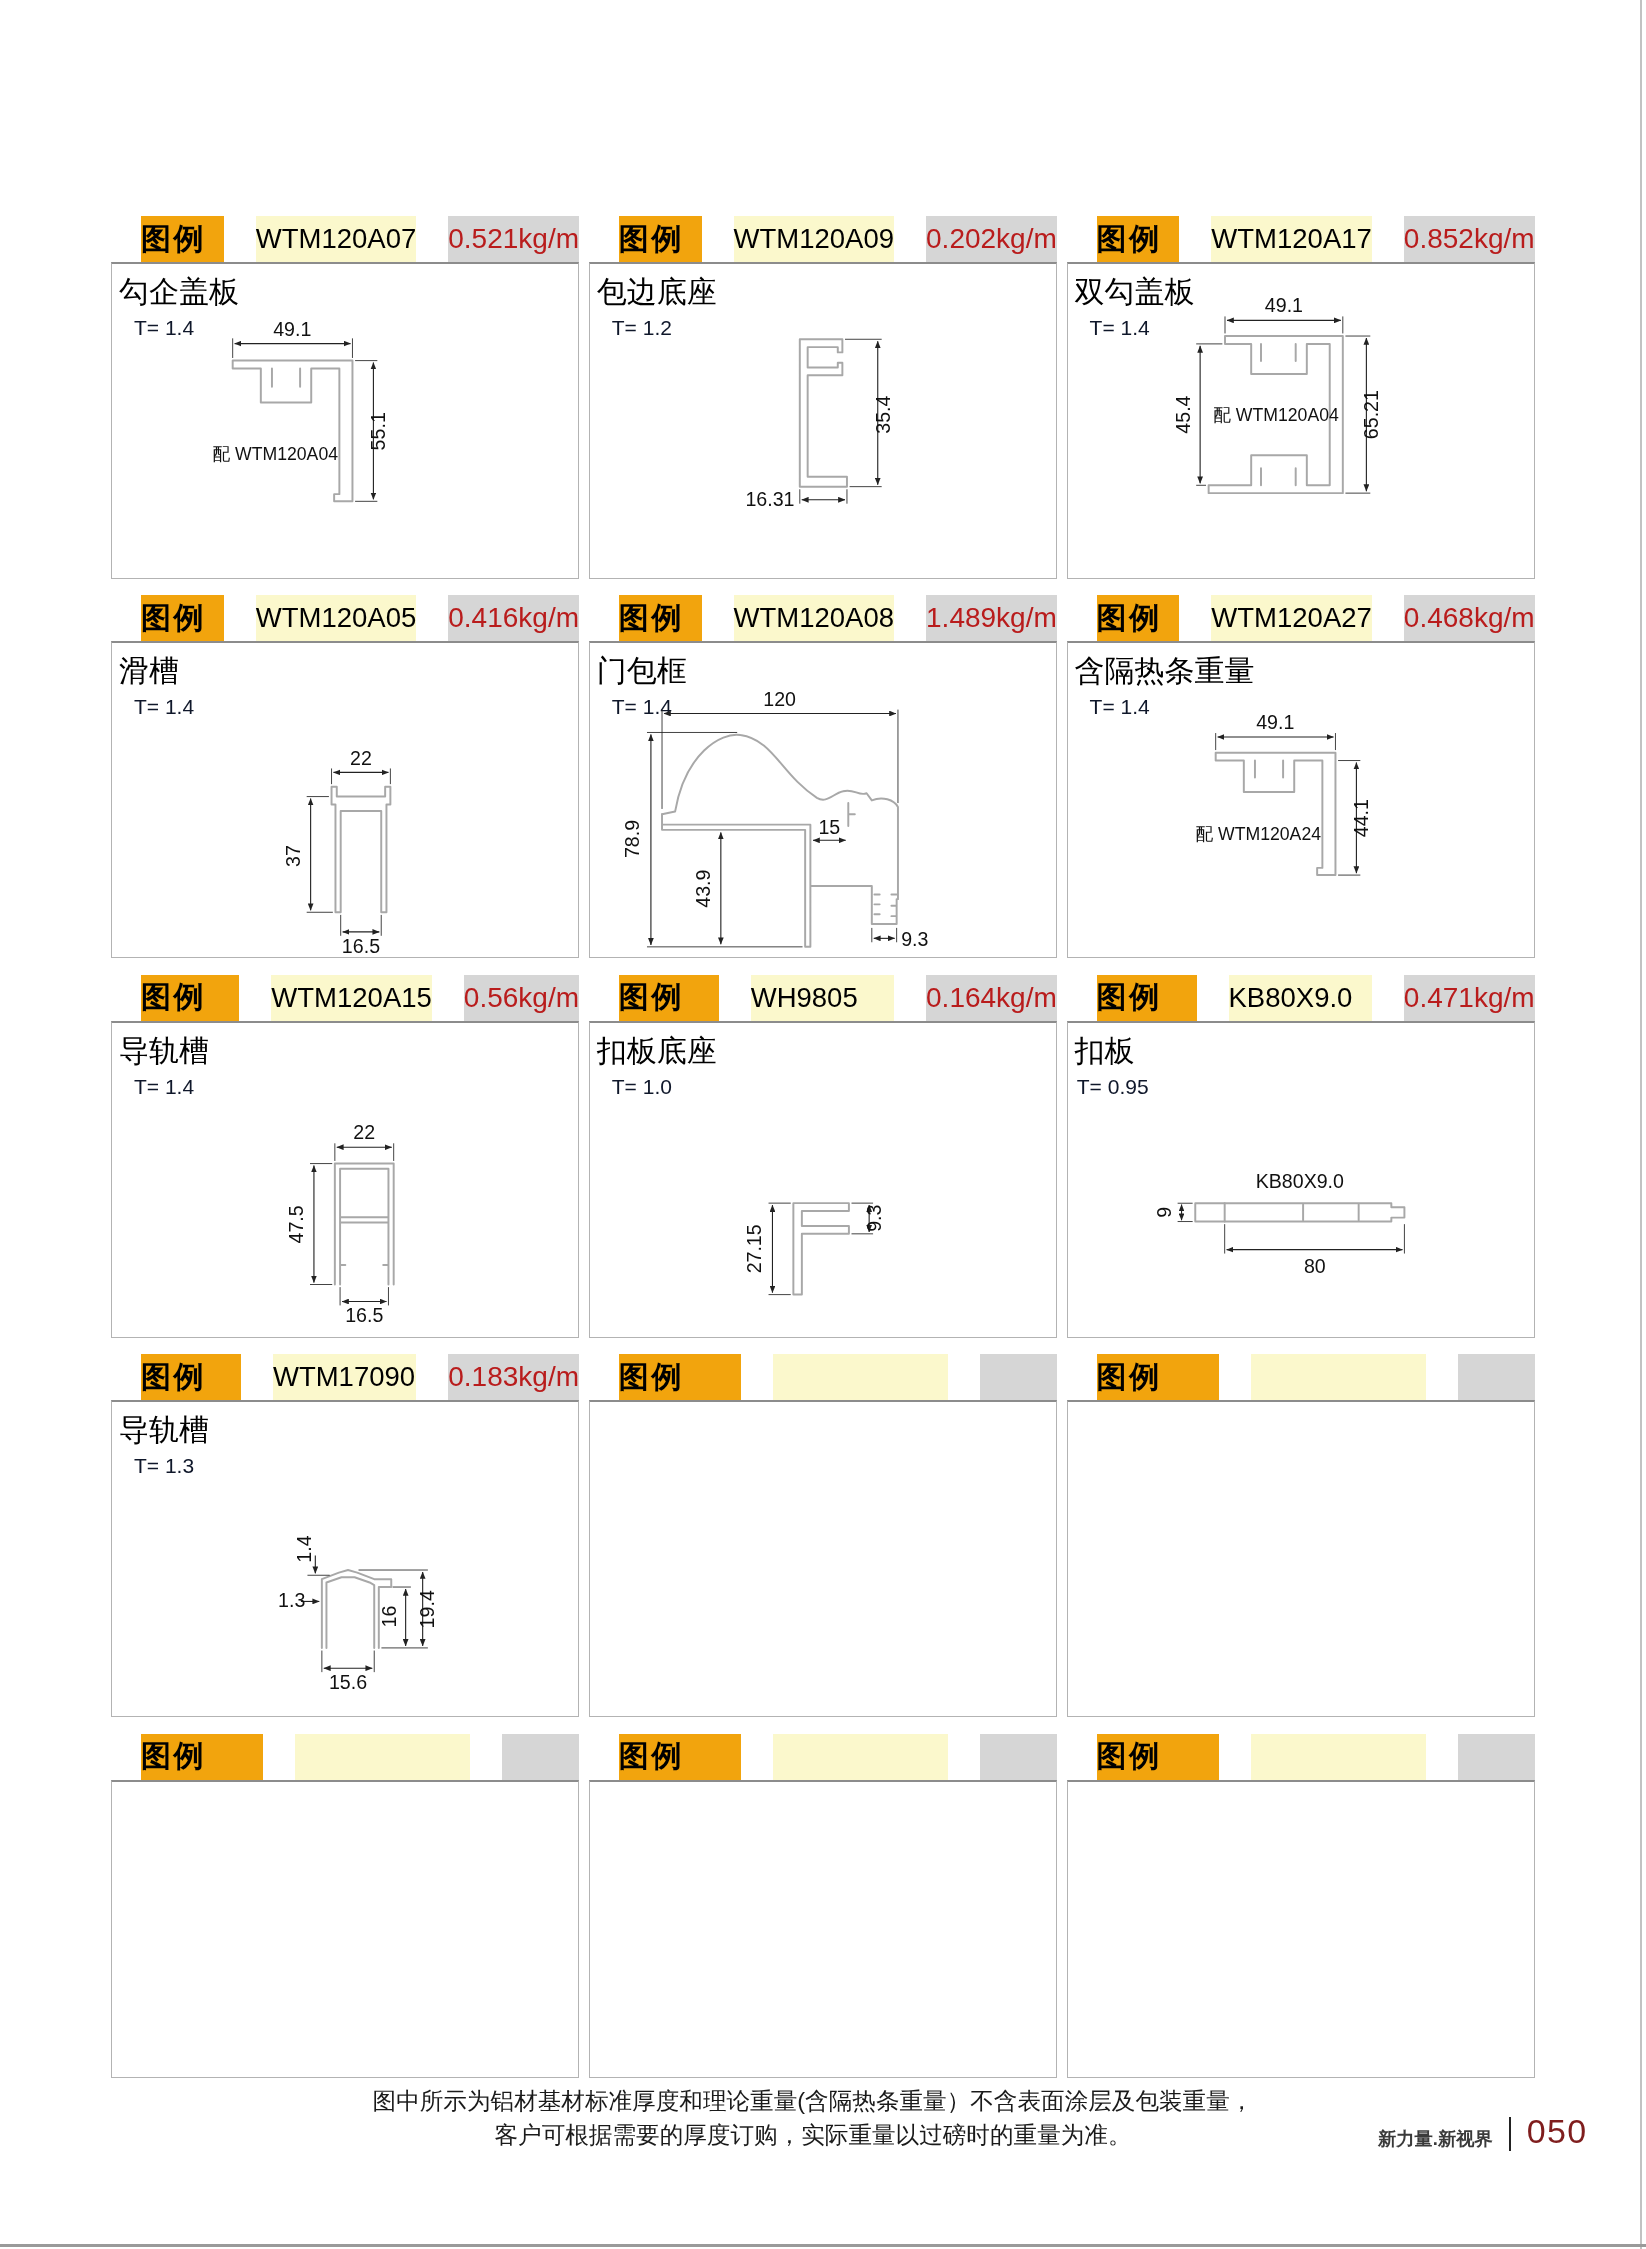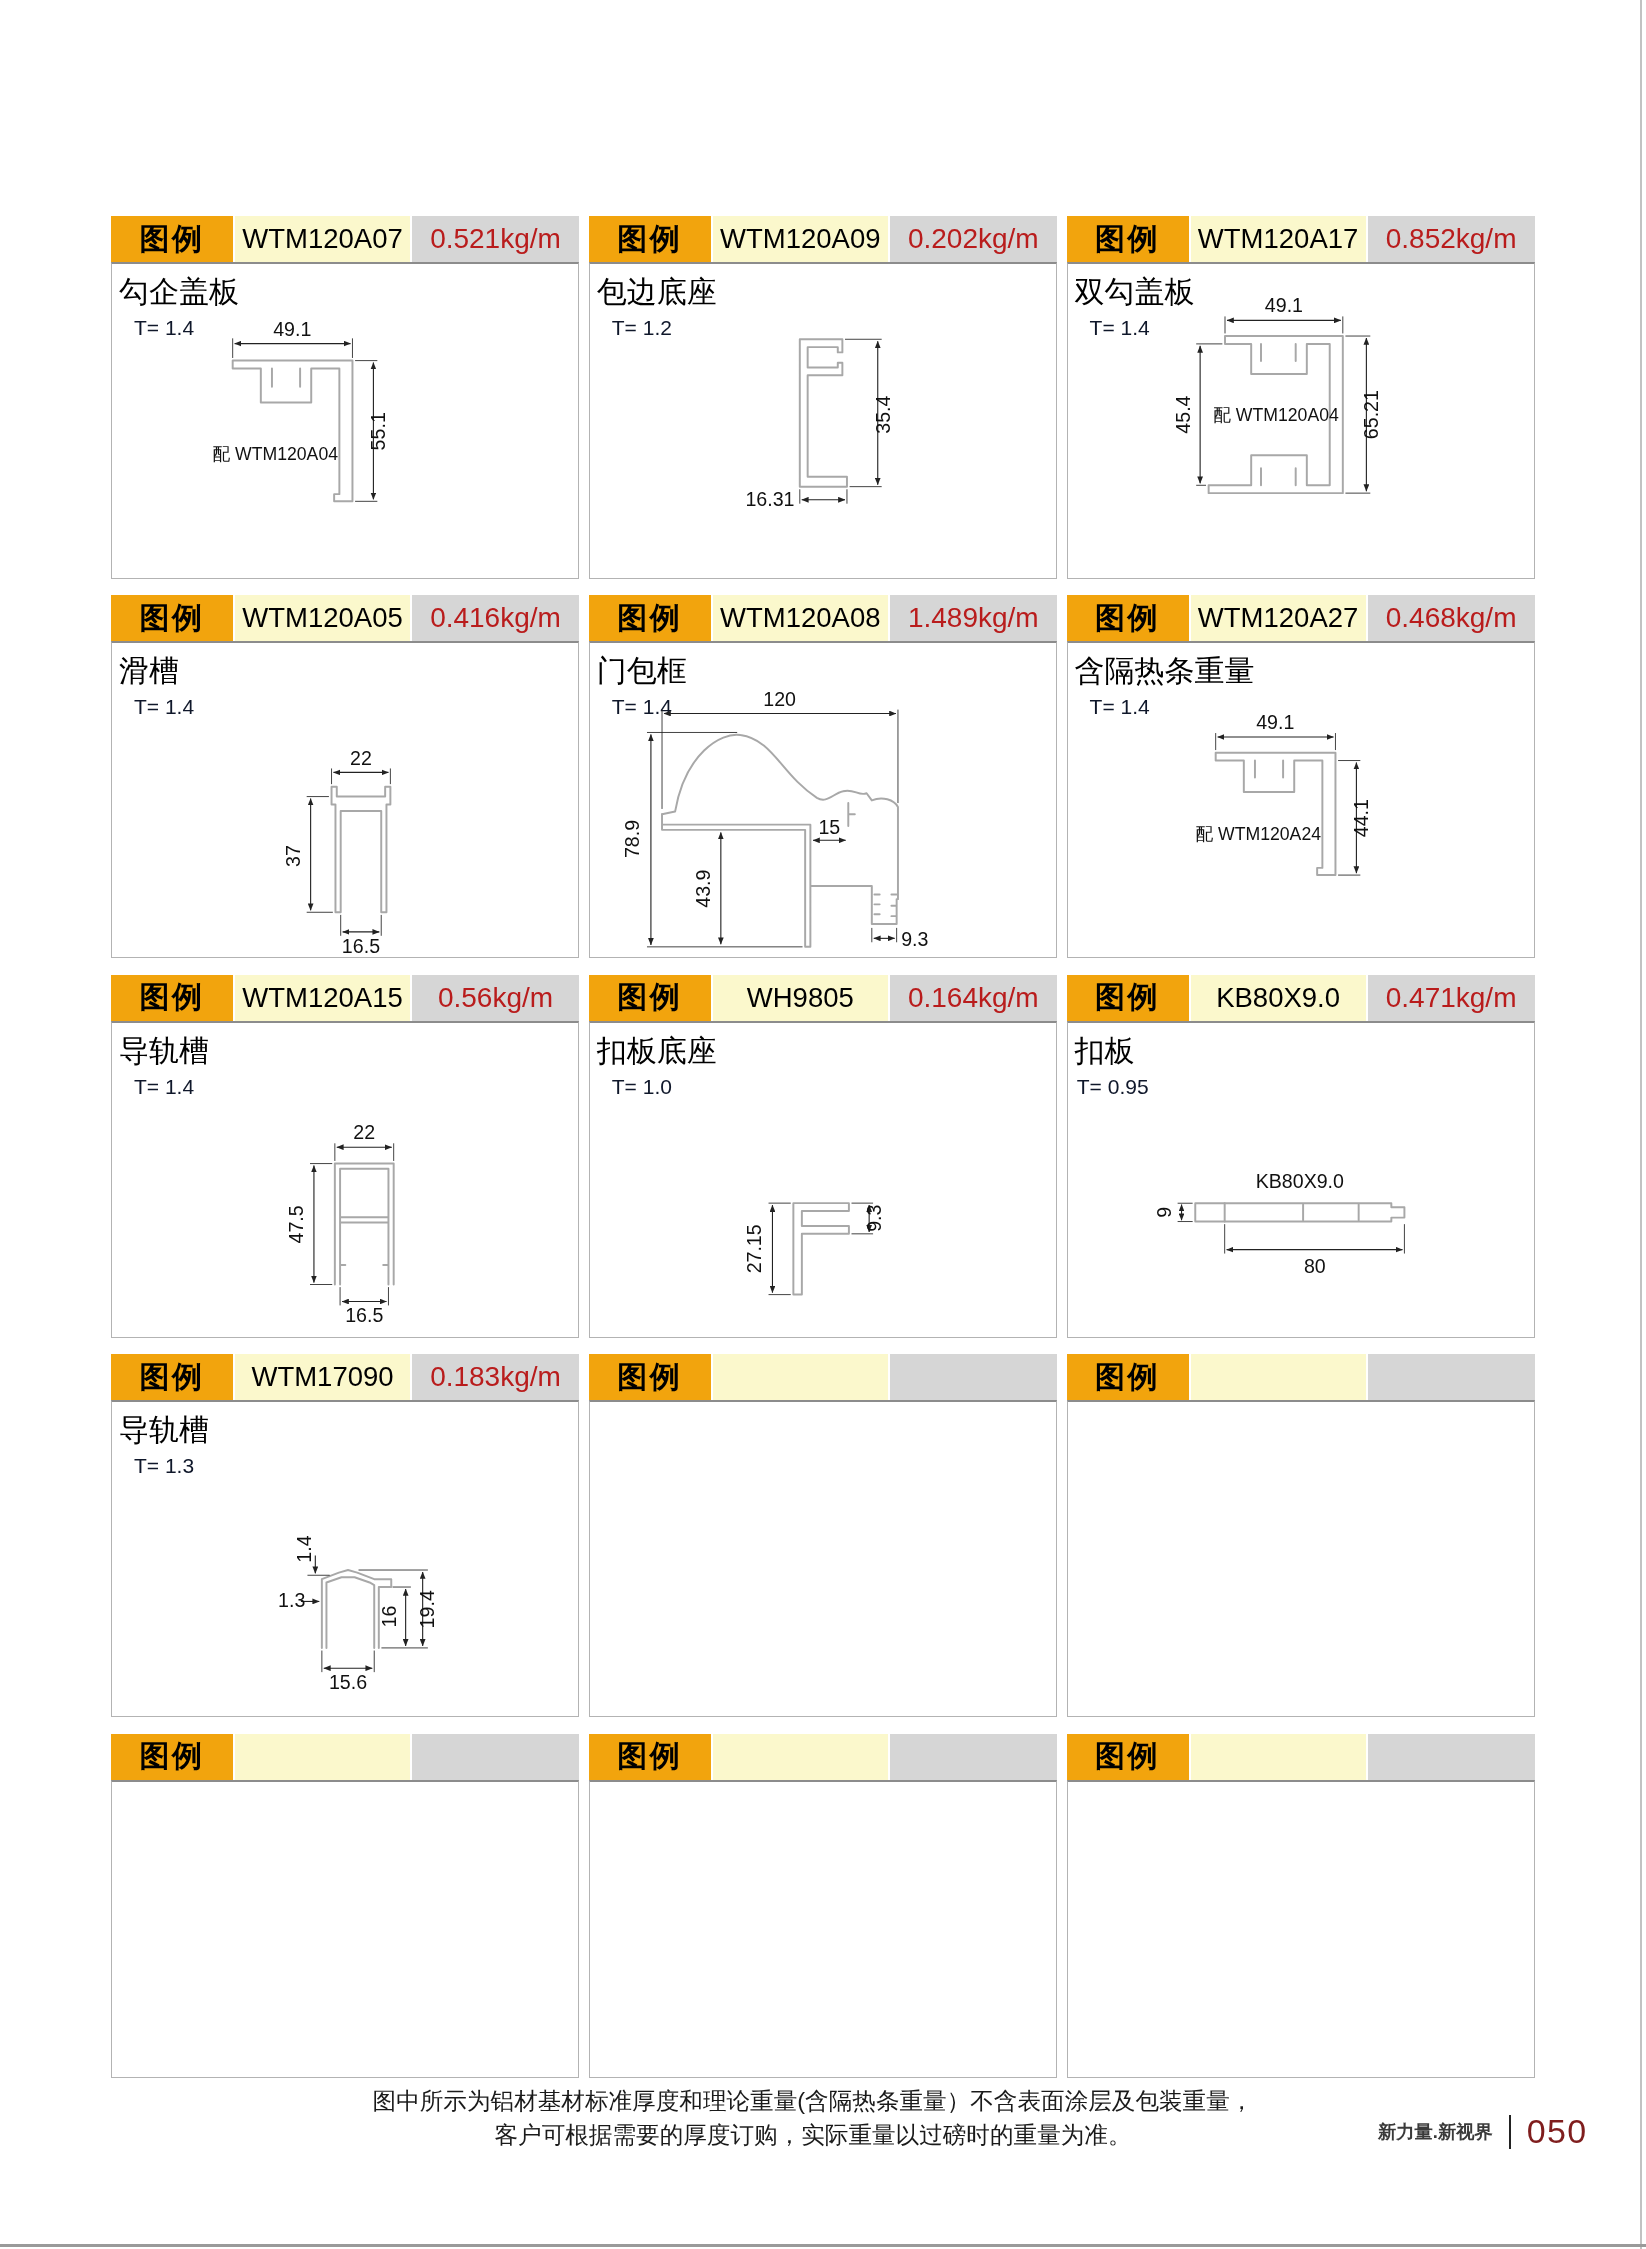--- a/index.html
+++ b/index.html
@@ -11,42 +11,42 @@
   .edge-right{position:absolute;left:1640px;top:0;width:2px;height:2250px;background:#c2c2c2;}
   .edge-bottom{position:absolute;left:0;top:2244px;width:1647px;height:2.6px;background:#9a9a9a;}
 
   .grid{
     position:absolute;left:111px;top:216px;width:1423px;
     display:grid;grid-template-columns:468px 468px 468px;
     column-gap:9.8px;row-gap:16.4px;
   }
   .cell{width:468px;}
   .hdr{display:flex;height:46px;gap:2px;background:#fff;}
-  .seg{height:46px;display:flex;align-items:center;justify-content:center;box-sizing:border-box;}
+  .seg{height:46px;display:flex;align-items:center;justify-content:flex-start;box-sizing:border-box;margin-left:30px;}
   .seg.legend{width:122px;background:#F2A40D;}
   .seg.legend span{font-size:30px;font-weight:bold;color:#000;letter-spacing:2.6px;}
   .seg.model{width:175px;background:#FBF8CC;font-size:27.5px;color:#000000;}
   .seg.weight{flex:1;background:#D6D6D6;font-size:28px;color:#b91c1c;}
   .body{
     position:relative;height:317px;background:#fff;box-sizing:border-box;
     border:1.3px solid #b3b3b3;border-top:2.6px solid #8c8c8c;
   }
   .short .body{height:298px;}
   .name{position:absolute;left:7px;top:7.9px;font-size:30px;color:#000;white-space:nowrap;}
   .thick{position:absolute;left:22px;top:52px;font-size:21px;color:#0f172a;white-space:nowrap;}
   .dwg{position:absolute;}
   svg text{font-size:30px;fill:#111;font-family:"Liberation Sans","DejaVu Sans",sans-serif;}
   svg text.note{font-size:27px;}
   svg .prof{fill:#ffffff;stroke:#a8a8a8;stroke-width:3;stroke-linejoin:round;}
   svg .pln{fill:none;stroke:#a8a8a8;stroke-width:3;stroke-linejoin:round;stroke-linecap:round;}
   svg .dim{stroke:#222;stroke-width:1.7;fill:none;}
   svg .ext{stroke:#222;stroke-width:1.3;fill:none;}
 
   .note-line{position:absolute;left:0;width:1626px;text-align:center;font-size:23.6px;color:#1a1a1a;}
-  .brandbar{position:absolute;left:1378px;top:2112px;display:flex;align-items:center;gap:16px;}
+  .brandbar{position:absolute;left:1378px;top:2112px;display:flex;align-items:flex-end;gap:16px;}
   .brand{font-size:18.3px;font-weight:bold;color:#3a3a3a;}
   .pgdiv{width:2px;height:34px;background:#222;}
   .pgnum{font-size:34px;font-weight:normal;color:#7f1d1d;letter-spacing:1.3px;}
 </style>
 </head>
 <body>
 
 <svg width="0" height="0" style="position:absolute">
   <defs>
     <marker id="arr" viewBox="0 0 10 8" refX="9.5" refY="4" markerWidth="11" markerHeight="9" markerUnits="userSpaceOnUse" orient="auto-start-reverse">

